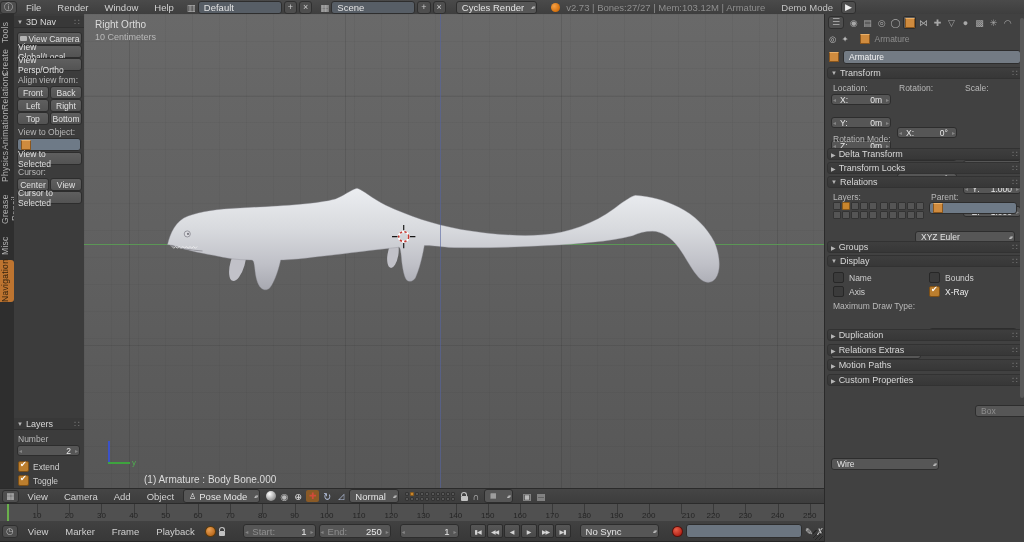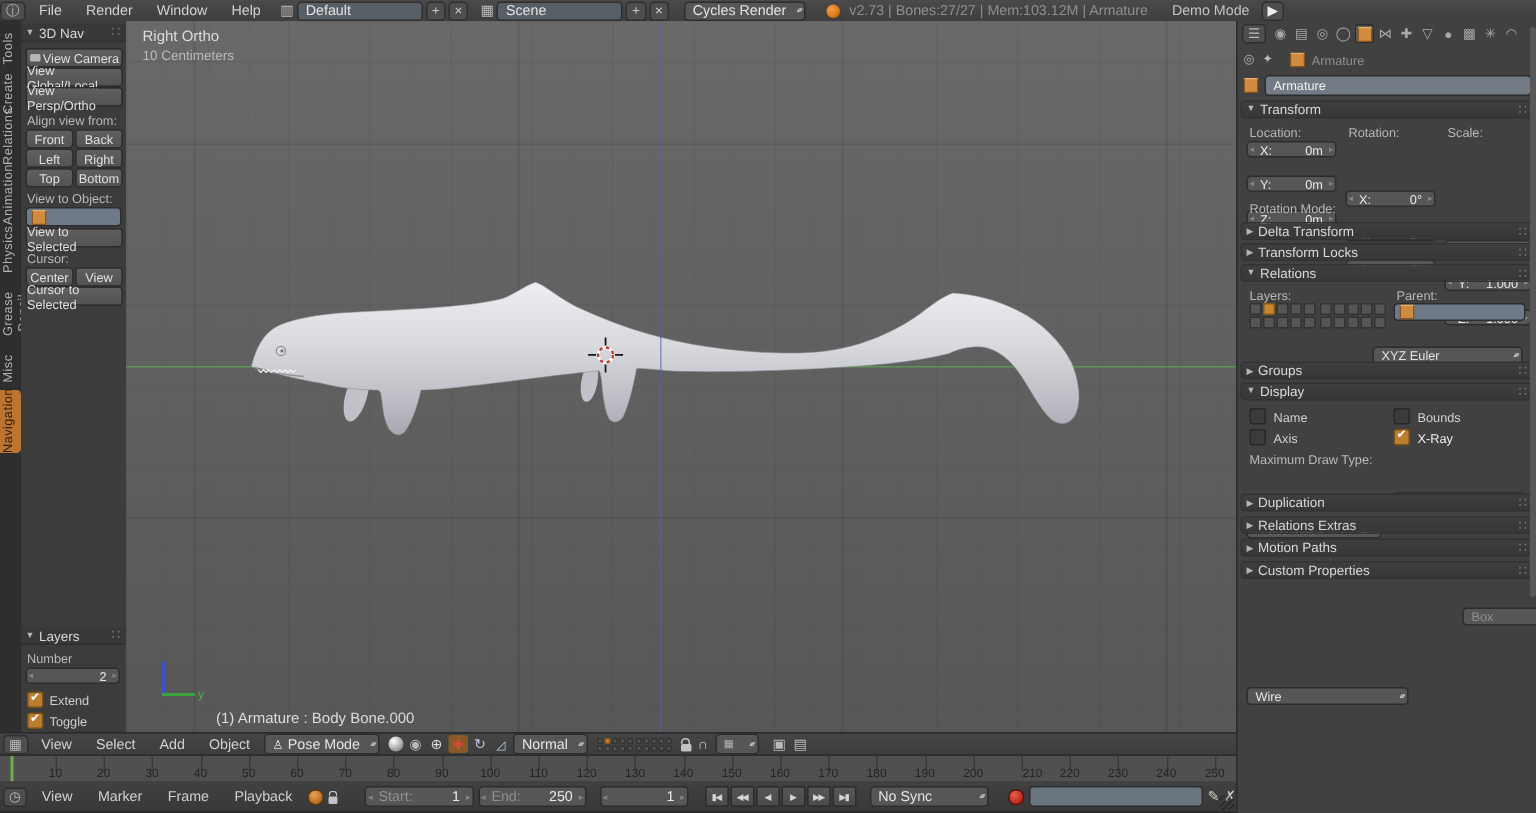--- a/index.html
+++ b/index.html
@@ -272,21 +272,21 @@
     <div id="axisZ"></div>
     <div id="gizmo-z"></div>
     <div id="gizmo-y"></div>
     <span id="gizmo-label">y</span>
     <span class="vptext" style="left:60px;top:460px">(1) Armature : Body Bone.000</span>
   </div>
 
   <div id="vpheader">
     <span class="minibtn"><span class="ico">▦</span></span>
     <span class="menu">View</span>
-    <span class="menu">Select</span>
+    <span class="menu">Camera</span>
     <span class="menu">Add</span>
     <span class="menu">Object</span>
     <span class="dd" style="height:12px;padding-right:12px;gap:3px">
       <span style="color:#eee;font-size:8px">♙</span>
       <span>Pose Mode</span>
     </span>
     <span class="sphere" style="margin-left:4px"></span>
     <span class="hbtn">
         <span class="ico">◉</span>
       </span>

